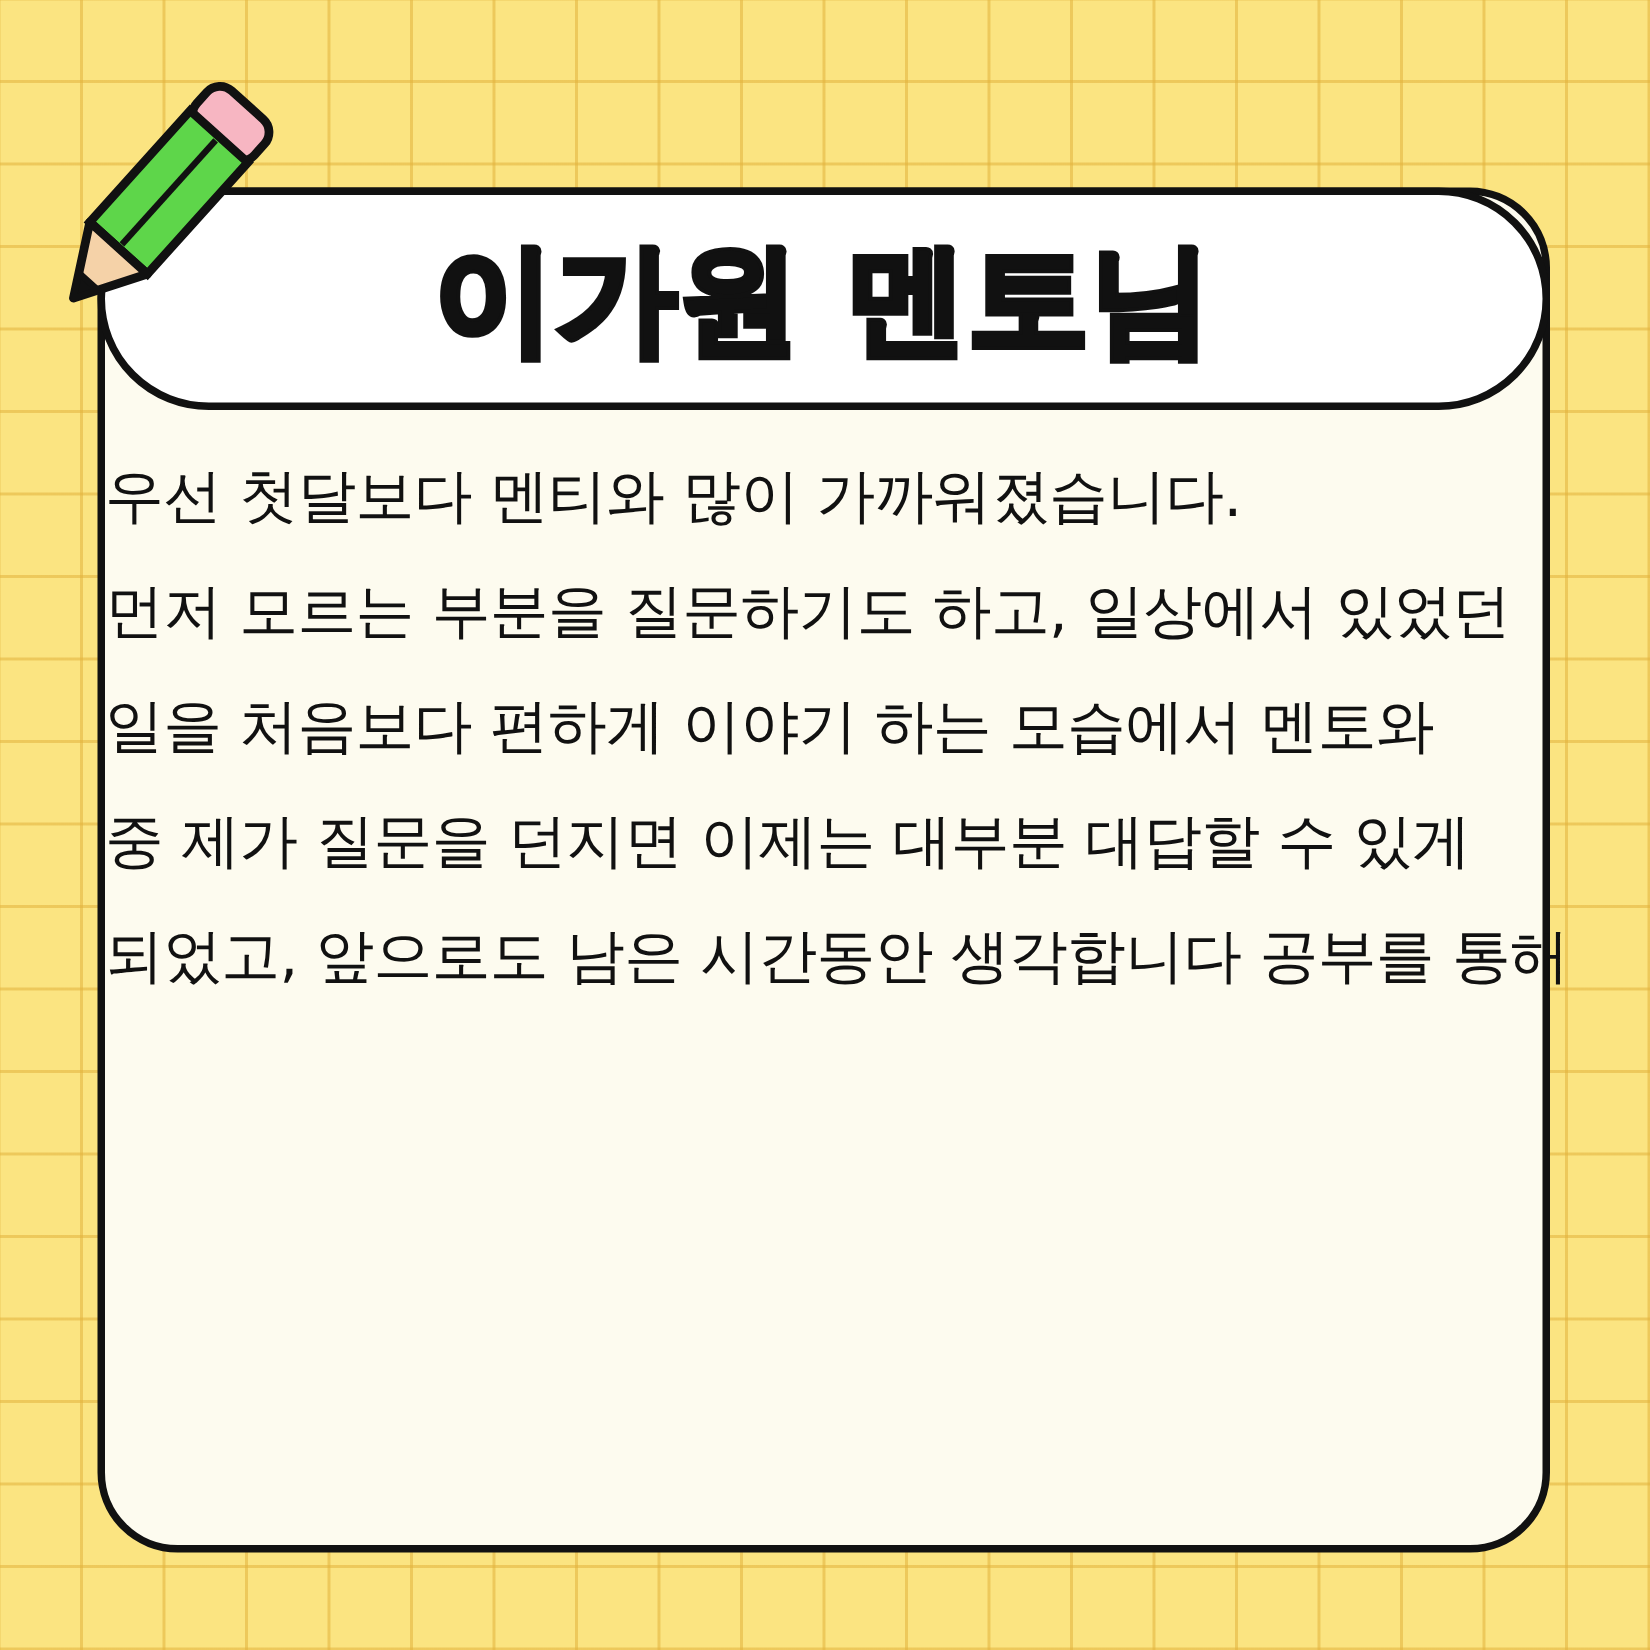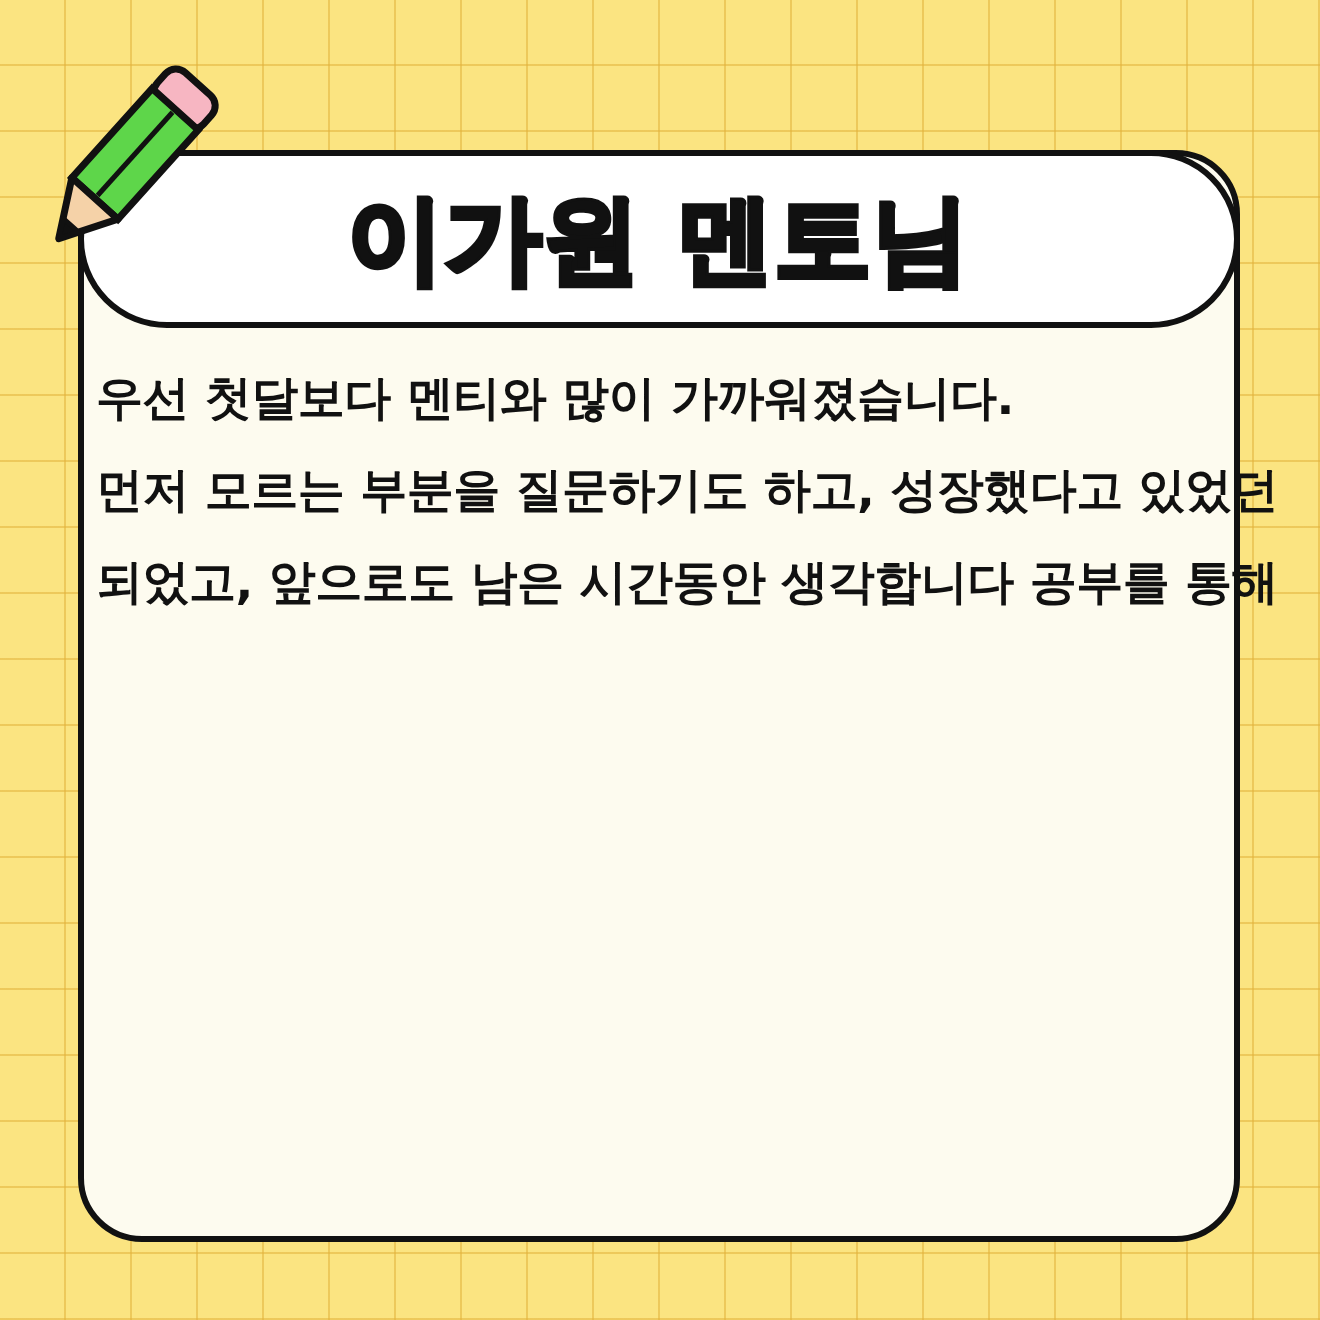--- a/index.html
+++ b/index.html
@@ -64,25 +64,24 @@
     color: #111111;
     line-height: 1;
     white-space: nowrap;
     -webkit-text-stroke: 6px #111111;
     paint-order: stroke fill;
   }
 
   
   .body-wrap {
     position: absolute;
-    left: 96px;
+    left: 84px;
     top: 352px;
     width: 1134px;
     z-index: 4;
-    font-weight: bold;
   }
   .body-line {
     font-family: "DejaVu Sans", sans-serif;
     font-size: 47px;
     line-height: 92px;
     color: #111111;
     white-space: nowrap;
     letter-spacing: -0.5px;
   }
 
@@ -118,17 +117,19 @@
 
         <polygon points="84,160 146,160 115,214" fill="#f5d2a8" stroke="#111111" stroke-width="7" stroke-linejoin="round"></polygon>
 
         <polygon points="105,196 125,196 115,214" fill="#111111" stroke="#111111" stroke-width="5" stroke-linejoin="round"></polygon>
       </g>
     </svg>
   </div>
 
   <div class="body-wrap">
     <div class="body-line">우선 첫달보다 멘티와 많이 가까워졌습니다.</div>
-    <div class="body-line">먼저 모르는 부분을 질문하기도 하고, 성장했다고 있었던</div>
+    <div class="body-line">먼저 모르는 부분을 질문하기도 하고, 일상에서 있었던</div>
+    <div class="body-line">일을 처음보다 편하게 이야기 하는 모습에서 멘토와</div>
+    <div class="body-line">중 제가 질문을 던지면 이제는 대부분 대답할 수 있게</div>
     <div class="body-line">되었고, 앞으로도 남은 시간동안 생각합니다 공부를 통해</div>
   </div>
 
 </div>
 
 </body></html>

